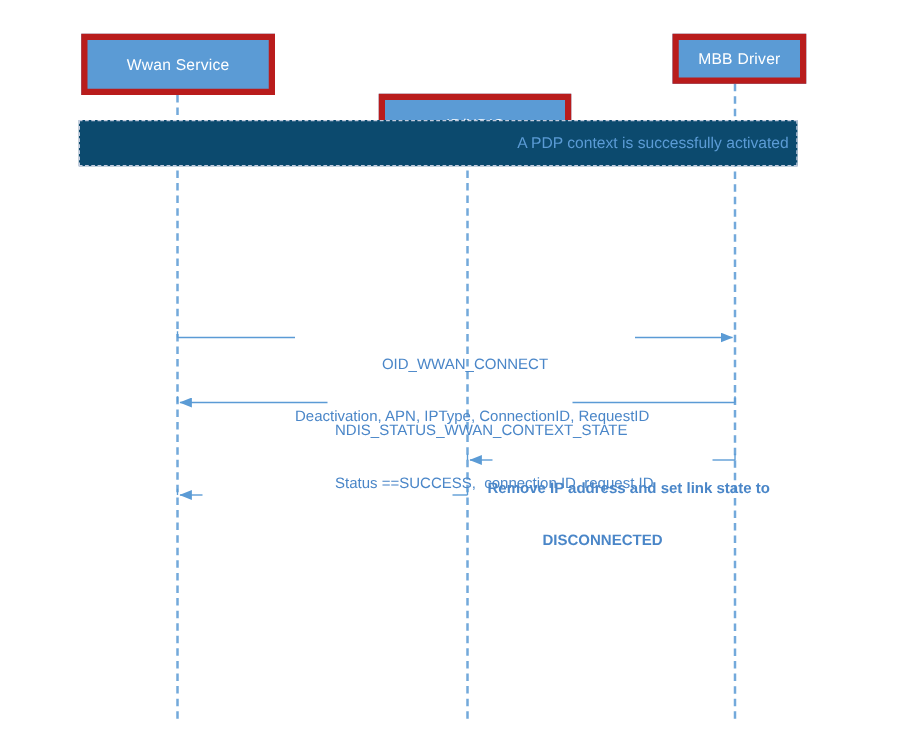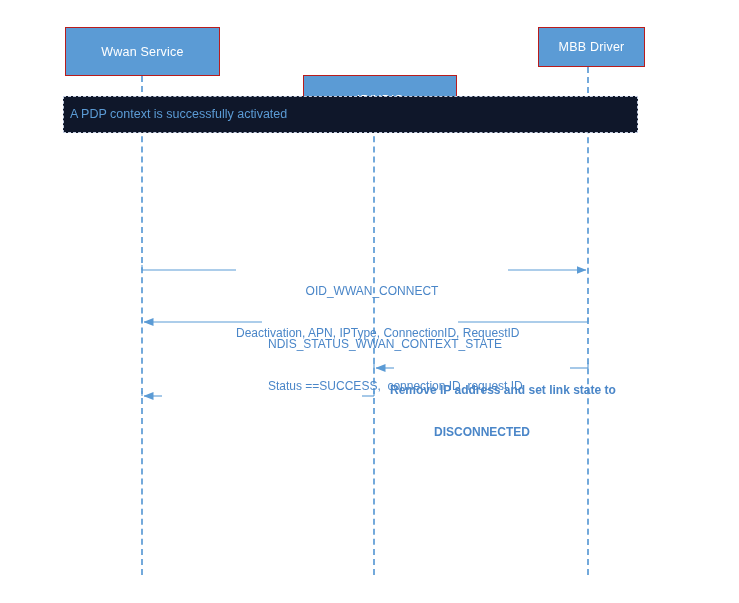--- a/index.html
+++ b/index.html
@@ -19,43 +19,43 @@
     position: absolute;
     left: 0;
     top: 0;
     width: 739px;
     height: 603px;
   }
   .lifeline-head {
     position: absolute;
     box-sizing: border-box;
     background: #5b9bd5;
-    border: 1px solid #b91c1c;
+    border: 5px solid #b91c1c;
     display: flex;
     align-items: center;
     justify-content: center;
     color: #ffffff;
     font-size: 12.5px;
     letter-spacing: 0.2px;
     text-align: center;
   }
   .lifeline {
     position: absolute;
     width: 0;
     border-left: 2px dashed #5b9bd5;
     opacity: 0.85;
   }
   .note-band {
     position: absolute;
     box-sizing: border-box;
-    background: #0f172a;
+    background: #0c4a6e;
     border: 1px dashed #c3ccdf;
     display: flex;
     align-items: center;
-    justify-content: flex-start;
+    justify-content: flex-end;
     text-align: center;
     color: #5b9bd5;
     font-size: 12.5px;
     line-height: 17px;
     padding: 16px 6px;
   }
   .msg-label {
     position: absolute;
     text-align: center;
     color: #4a86c8;

